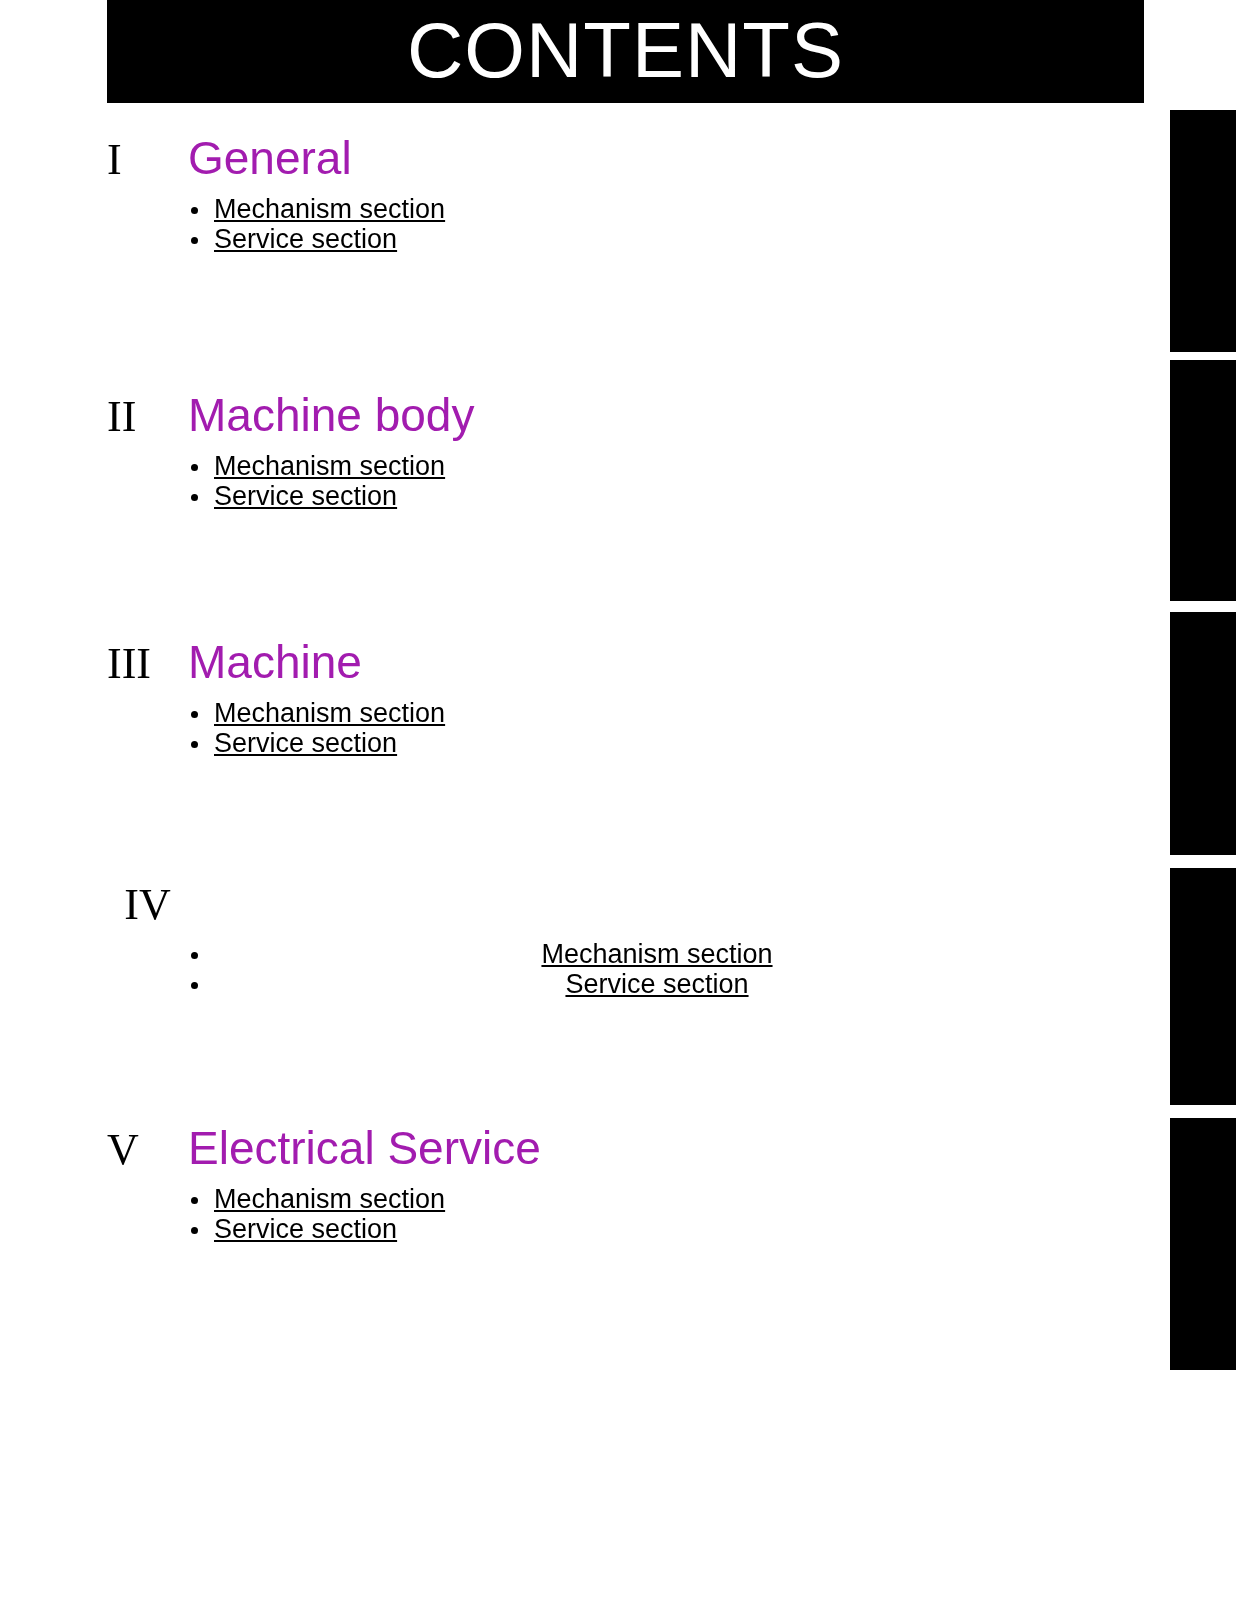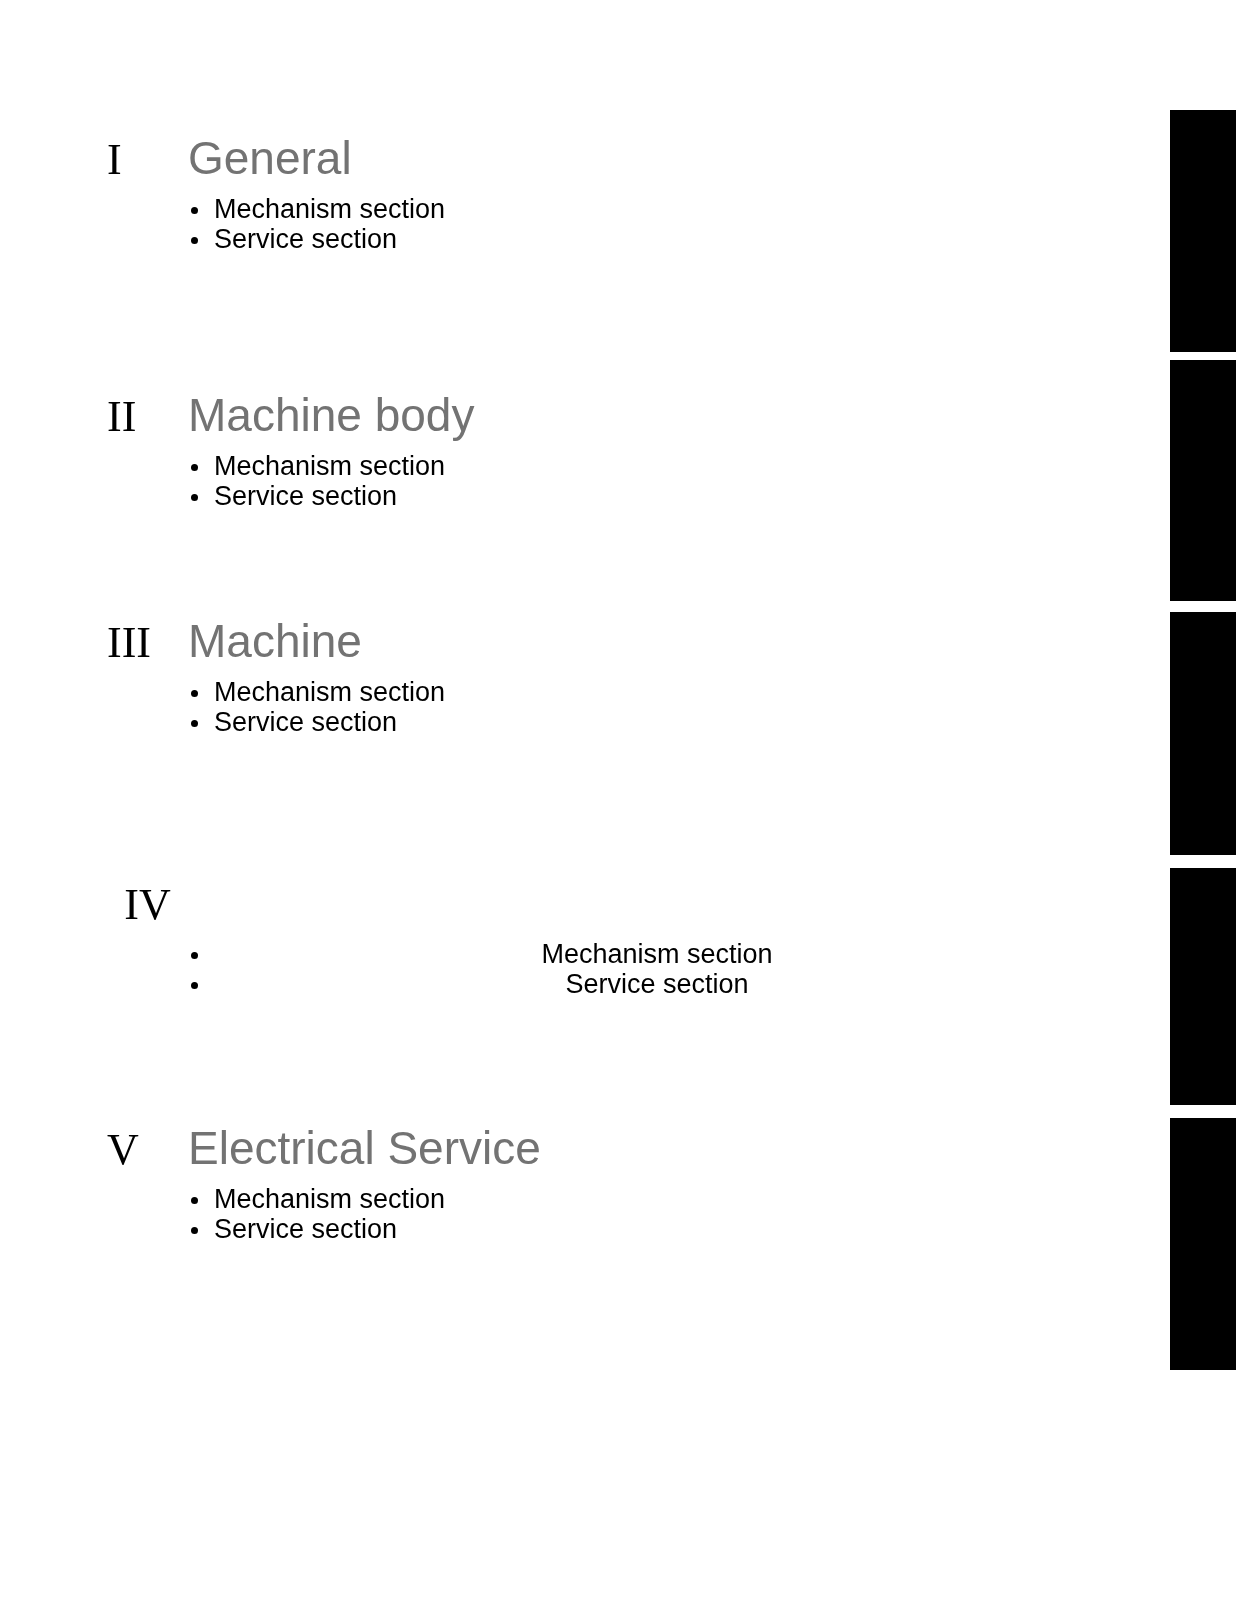--- a/index.html
+++ b/index.html
@@ -65,29 +65,30 @@
     font-size: 44px;
     font-weight: 400;
     line-height: 1;
     color: #000000;
   }
   .section-title {
     font-family: "Liberation Sans", sans-serif;
     font-size: 46px;
     font-weight: 400;
     line-height: 1;
-    color: #737373;
+    color: #a21caf;
     white-space: nowrap;
   }
   .section-bullets {
     list-style: none;
     margin: 0;
     padding: 0;
     margin-left: 188px;
     margin-top: 12px;
+    text-decoration: underline;
   }
   .section-bullets li {
     position: relative;
     padding-left: 26px;
     font-family: "Liberation Sans", sans-serif;
     font-size: 27px;
     font-weight: 400;
     line-height: 30px;
     color: #000000;
     white-space: nowrap;
@@ -115,20 +116,23 @@
     right: 0;
     width: 66px;
     background: #000000;
   }
 </style>
 </head>
 <body>
 
 <div class="page">
 
+  <div class="header-banner">
+    <div class="header-title">CONTENTS</div>
+  </div>
 
   <div class="toc">
 
     <div class="toc-section" style="top:32px;">
       <div class="section-head">
         <span class="section-numeral">I</span>
         <span class="section-title">General</span>
       </div>
       <ul class="section-bullets">
         <li>
@@ -152,21 +156,21 @@
           <span class="bullet-dot"></span>
           <span>Mechanism section</span>
         </li>
         <li>
           <span class="bullet-dot"></span>
           <span>Service section</span>
         </li>
       </ul>
     </div>
 
-    <div class="toc-section" style="top:515px;">
+    <div class="toc-section" style="top:536px;">
       <div class="section-head">
         <span class="section-numeral">III</span>
         <span class="section-title">Machine</span>
       </div>
       <ul class="section-bullets">
         <li>
           <span class="bullet-dot"></span>
           <span>Mechanism section</span>
         </li>
         <li>

